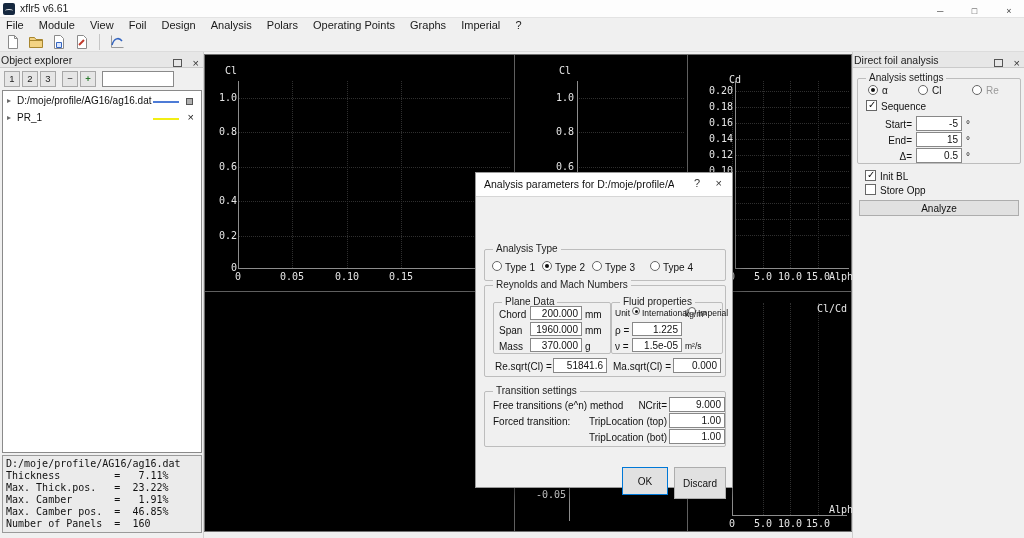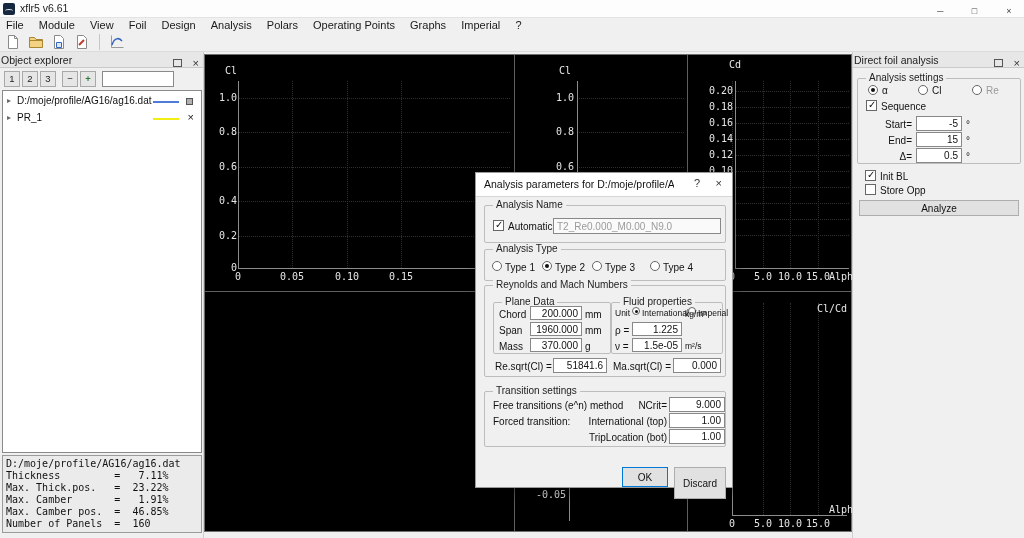--- a/index.html
+++ b/index.html
@@ -247,21 +247,21 @@
       <div class="ytick" style="left: 6px; top: 94px; width: 40px;">0.12</div>
       <div class="ytick" style="left: 6px; top: 110px; width: 40px;">0.10</div>
       <div class="ytick" style="left: 6px; top: 126px; width: 40px;">0.08</div>
       <div class="ytick" style="left: 6px; top: 142px; width: 40px;">0.06</div>
       <div class="ytick" style="left: 6px; top: 158px; width: 40px;">0.04</div>
       <div class="ytick" style="left: 6px; top: 174px; width: 40px;">0.02</div>
       <div class="xtick" style="left: 27px; top: 216px; width: 36px;">0</div>
       <div class="xtick" style="left: 58px; top: 216px; width: 36px;">5.0</div>
       <div class="xtick" style="left: 85px; top: 216px; width: 36px;">10.0</div>
       <div class="xtick" style="left: 113px; top: 216px; width: 36px;">15.0</div>
-      <div class="pane-label" style="left: 42px; top: 4px;">Cd</div>
+      <div class="pane-label" style="left: 42px; top: 19px;">Cd</div>
       <div class="alpha-label" style="left: 142px; top: 216px;">Alpha</div>
     </div>
   <div class="pane" id="pane-bl"></div>
   <div class="pane" id="pane-bm">
       <div class="axis-v" style="left: 55px; top: 12px; height: 218px;"></div>
       <div class="ytick" style="left: 12px; top: 198px; width: 40px;">-0.05</div>
     </div>
   <div class="pane" id="pane-br">
       <div class="grid-v" style="left: 45px; top: 12px; height: 212px;"></div>
       <div class="grid-v" style="left: 76px; top: 12px; height: 212px;"></div>
@@ -316,26 +316,20 @@
   <button class="btn" style="left:6px;top:148px;width:160px;height:16px">Analyze</button>
 </div>
 
 <div class="dialog" style="left:475px;top:172px;width:258px;height:316px">
   <div class="dlg-titlebar">
     <span class="dlg-title">Analysis parameters for D:/moje/profile/AG16/a</span>
     <span class="dlg-help">?</span>
     <span class="dlg-close">×</span>
   </div>
 
-  <div class="gbox" style="left:8px;top:32px;width:242px;height:38px">
-    <span class="glabel">Analysis Name</span>
-    <span class="cb checked" style="left:8px;top:14px"></span>
-    <span class="lbl" style="left:23px;top:15px">Automatic</span>
-    <input class="txt name-field" style="left: 68px; top: 12px; width: 168px; height: 16px;" readonly="" value="T2_Re0.000_M0.00_N9.0">
-  </div>
 
   <div class="gbox" style="left:8px;top:76px;width:242px;height:32px">
     <span class="glabel">Analysis Type</span>
     <span class="radio" style="left:7px;top:11px"></span>
     <span class="lbl" style="left:20px;top:12px">Type 1</span>
     <span class="radio sel" style="left:57px;top:11px"></span>
     <span class="lbl" style="left:70px;top:12px">Type 2</span>
     <span class="radio" style="left:107px;top:11px"></span>
     <span class="lbl" style="left:120px;top:12px">Type 3</span>
     <span class="radio" style="left:165px;top:11px"></span>
@@ -378,21 +372,21 @@
     <span class="lbl" style="left:128px;top:75px">Ma.sqrt(Cl) =</span>
     <input class="txt" style="left: 188px; top: 72px; width: 48px;" value="0.000">
   </div>
 
   <div class="gbox" style="left:8px;top:218px;width:242px;height:56px">
     <span class="glabel">Transition settings</span>
     <span class="lbl" style="left:8px;top:8px">Free transitions (e^n) method</span>
     <span class="lbl ra" style="left:138px;top:8px;width:44px">NCrit=</span>
     <input class="txt" style="left: 184px; top: 5px; width: 56px;" value="9.000">
     <span class="lbl" style="left:8px;top:24px">Forced transition:</span>
-    <span class="lbl ra" style="left:102px;top:24px;width:80px">International (top)</span>
+    <span class="lbl ra" style="left:102px;top:24px;width:80px">TripLocation (top)</span>
     <input class="txt" style="left: 184px; top: 21px; width: 56px;" value="1.00">
     <span class="lbl ra" style="left:102px;top:40px;width:80px">TripLocation (bot)</span>
     <input class="txt" style="left: 184px; top: 37px; width: 56px;" value="1.00">
   </div>
 
-  <button class="btn default" style="left:146px;top:294px;width:46px;height:20px">OK</button>
+  <button class="btn default" style="left:146px;top:294px;width:46px;height:28px">OK</button>
   <button class="btn" style="left:198px;top:294px;width:52px;height:32px">Discard</button>
 </div>
 
 </body></html>

